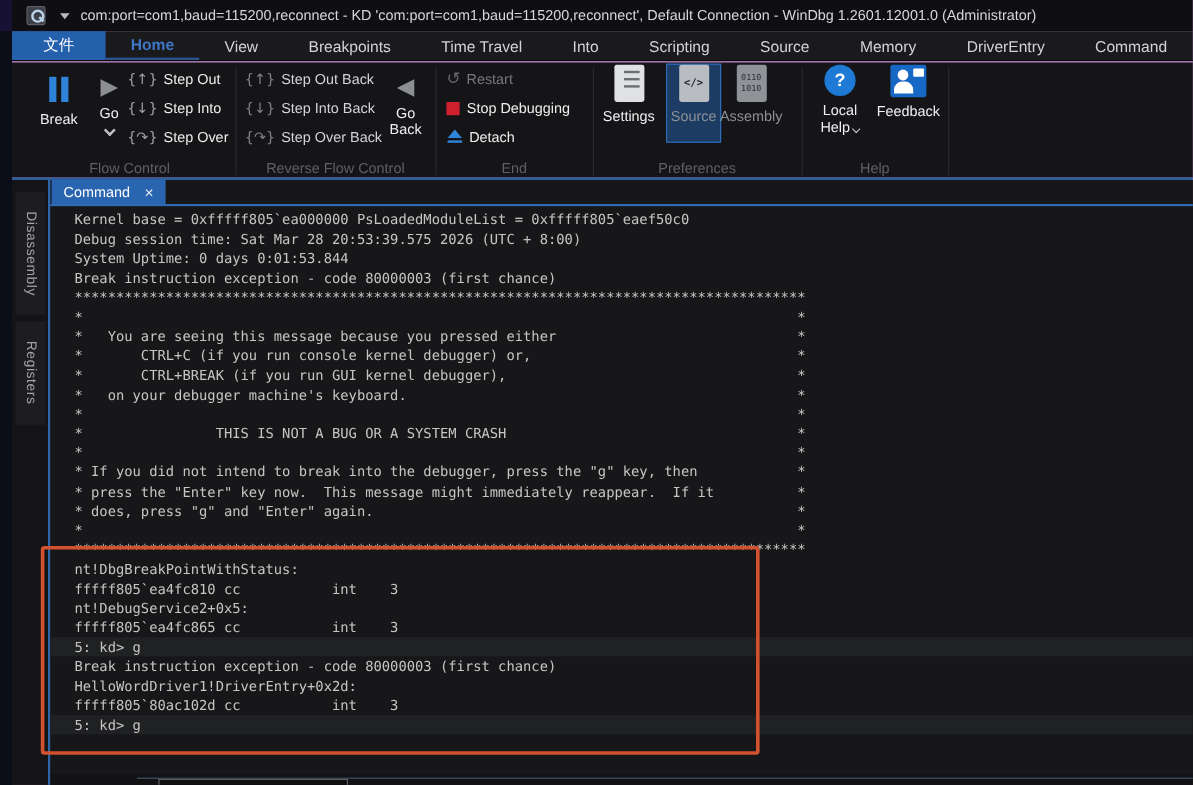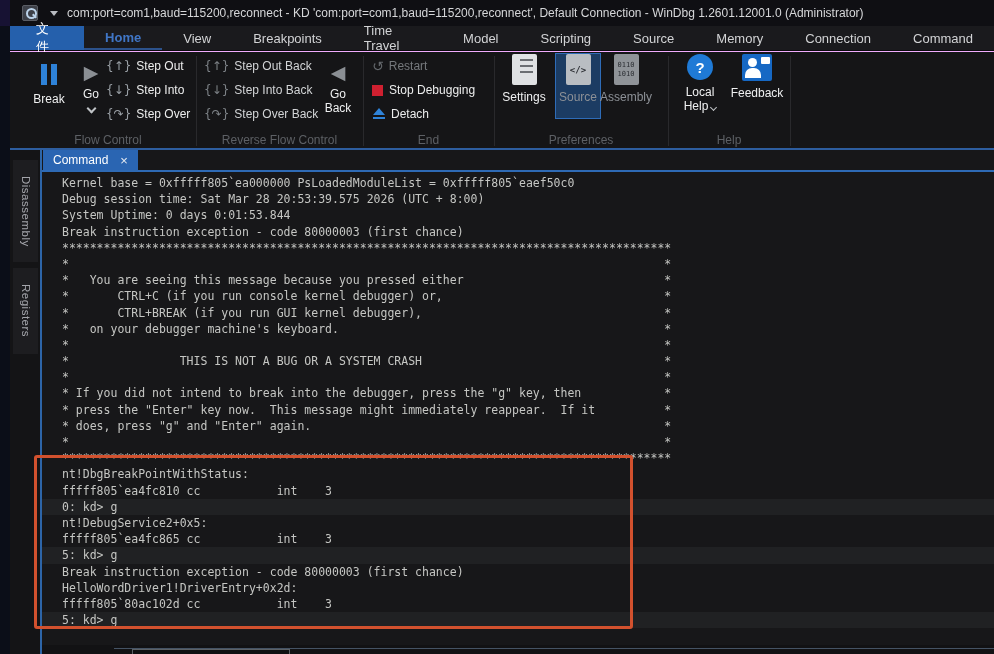--- a/index.html
+++ b/index.html
@@ -128,25 +128,25 @@
     <div class="title-caret"></div>
     <span class="title-text">com:port=com1,baud=115200,reconnect - KD 'com:port=com1,baud=115200,reconnect', Default Connection  - WinDbg 1.2601.12001.0 (Administrator)</span>
   </div>
 
   <div class="tabbar">
     <div class="tab file">文件</div>
     <div class="tab active-tab">Home</div>
     <div class="tab">View</div>
     <div class="tab">Breakpoints</div>
     <div class="tab">Time Travel</div>
-    <div class="tab">Model</div>
+    <div class="tab">Into</div>
     <div class="tab">Scripting</div>
     <div class="tab">Source</div>
     <div class="tab">Memory</div>
-    <div class="tab">Connection</div>
+    <div class="tab">DriverEntry</div>
     <div class="tab">Command</div>
   </div>
 
   <div class="ribbon">
 
     <div class="bigbtn" style="left:16px;width:46px;text-align:right;">
       <div class="pause-icon">
           <i></i>
           <i></i>
         </div>
@@ -280,21 +280,20 @@
         <div class="cline">*                                                                                      *</div>
         <div class="cline">*                THIS IS NOT A BUG OR A SYSTEM CRASH                                   *</div>
         <div class="cline">*                                                                                      *</div>
         <div class="cline">* If you did not intend to break into the debugger, press the "g" key, then            *</div>
         <div class="cline">* press the "Enter" key now.  This message might immediately reappear.  If it          *</div>
         <div class="cline">* does, press "g" and "Enter" again.                                                   *</div>
         <div class="cline">*                                                                                      *</div>
         <div class="cline">****************************************************************************************</div>
         <div class="cline">nt!DbgBreakPointWithStatus:</div>
         <div class="cline">fffff805`ea4fc810 cc           int    3</div>
-        <div class="cline stripe">0: kd&gt; g</div>
         <div class="cline">nt!DebugService2+0x5:</div>
         <div class="cline">fffff805`ea4fc865 cc           int    3</div>
         <div class="cline stripe">5: kd&gt; g</div>
         <div class="cline">Break instruction exception - code 80000003 (first chance)</div>
         <div class="cline">HelloWordDriver1!DriverEntry+0x2d:</div>
         <div class="cline">fffff805`80ac102d cc           int    3</div>
         <div class="cline stripe">5: kd&gt; g</div>
       </div>
 
       <div class="input-bar">

